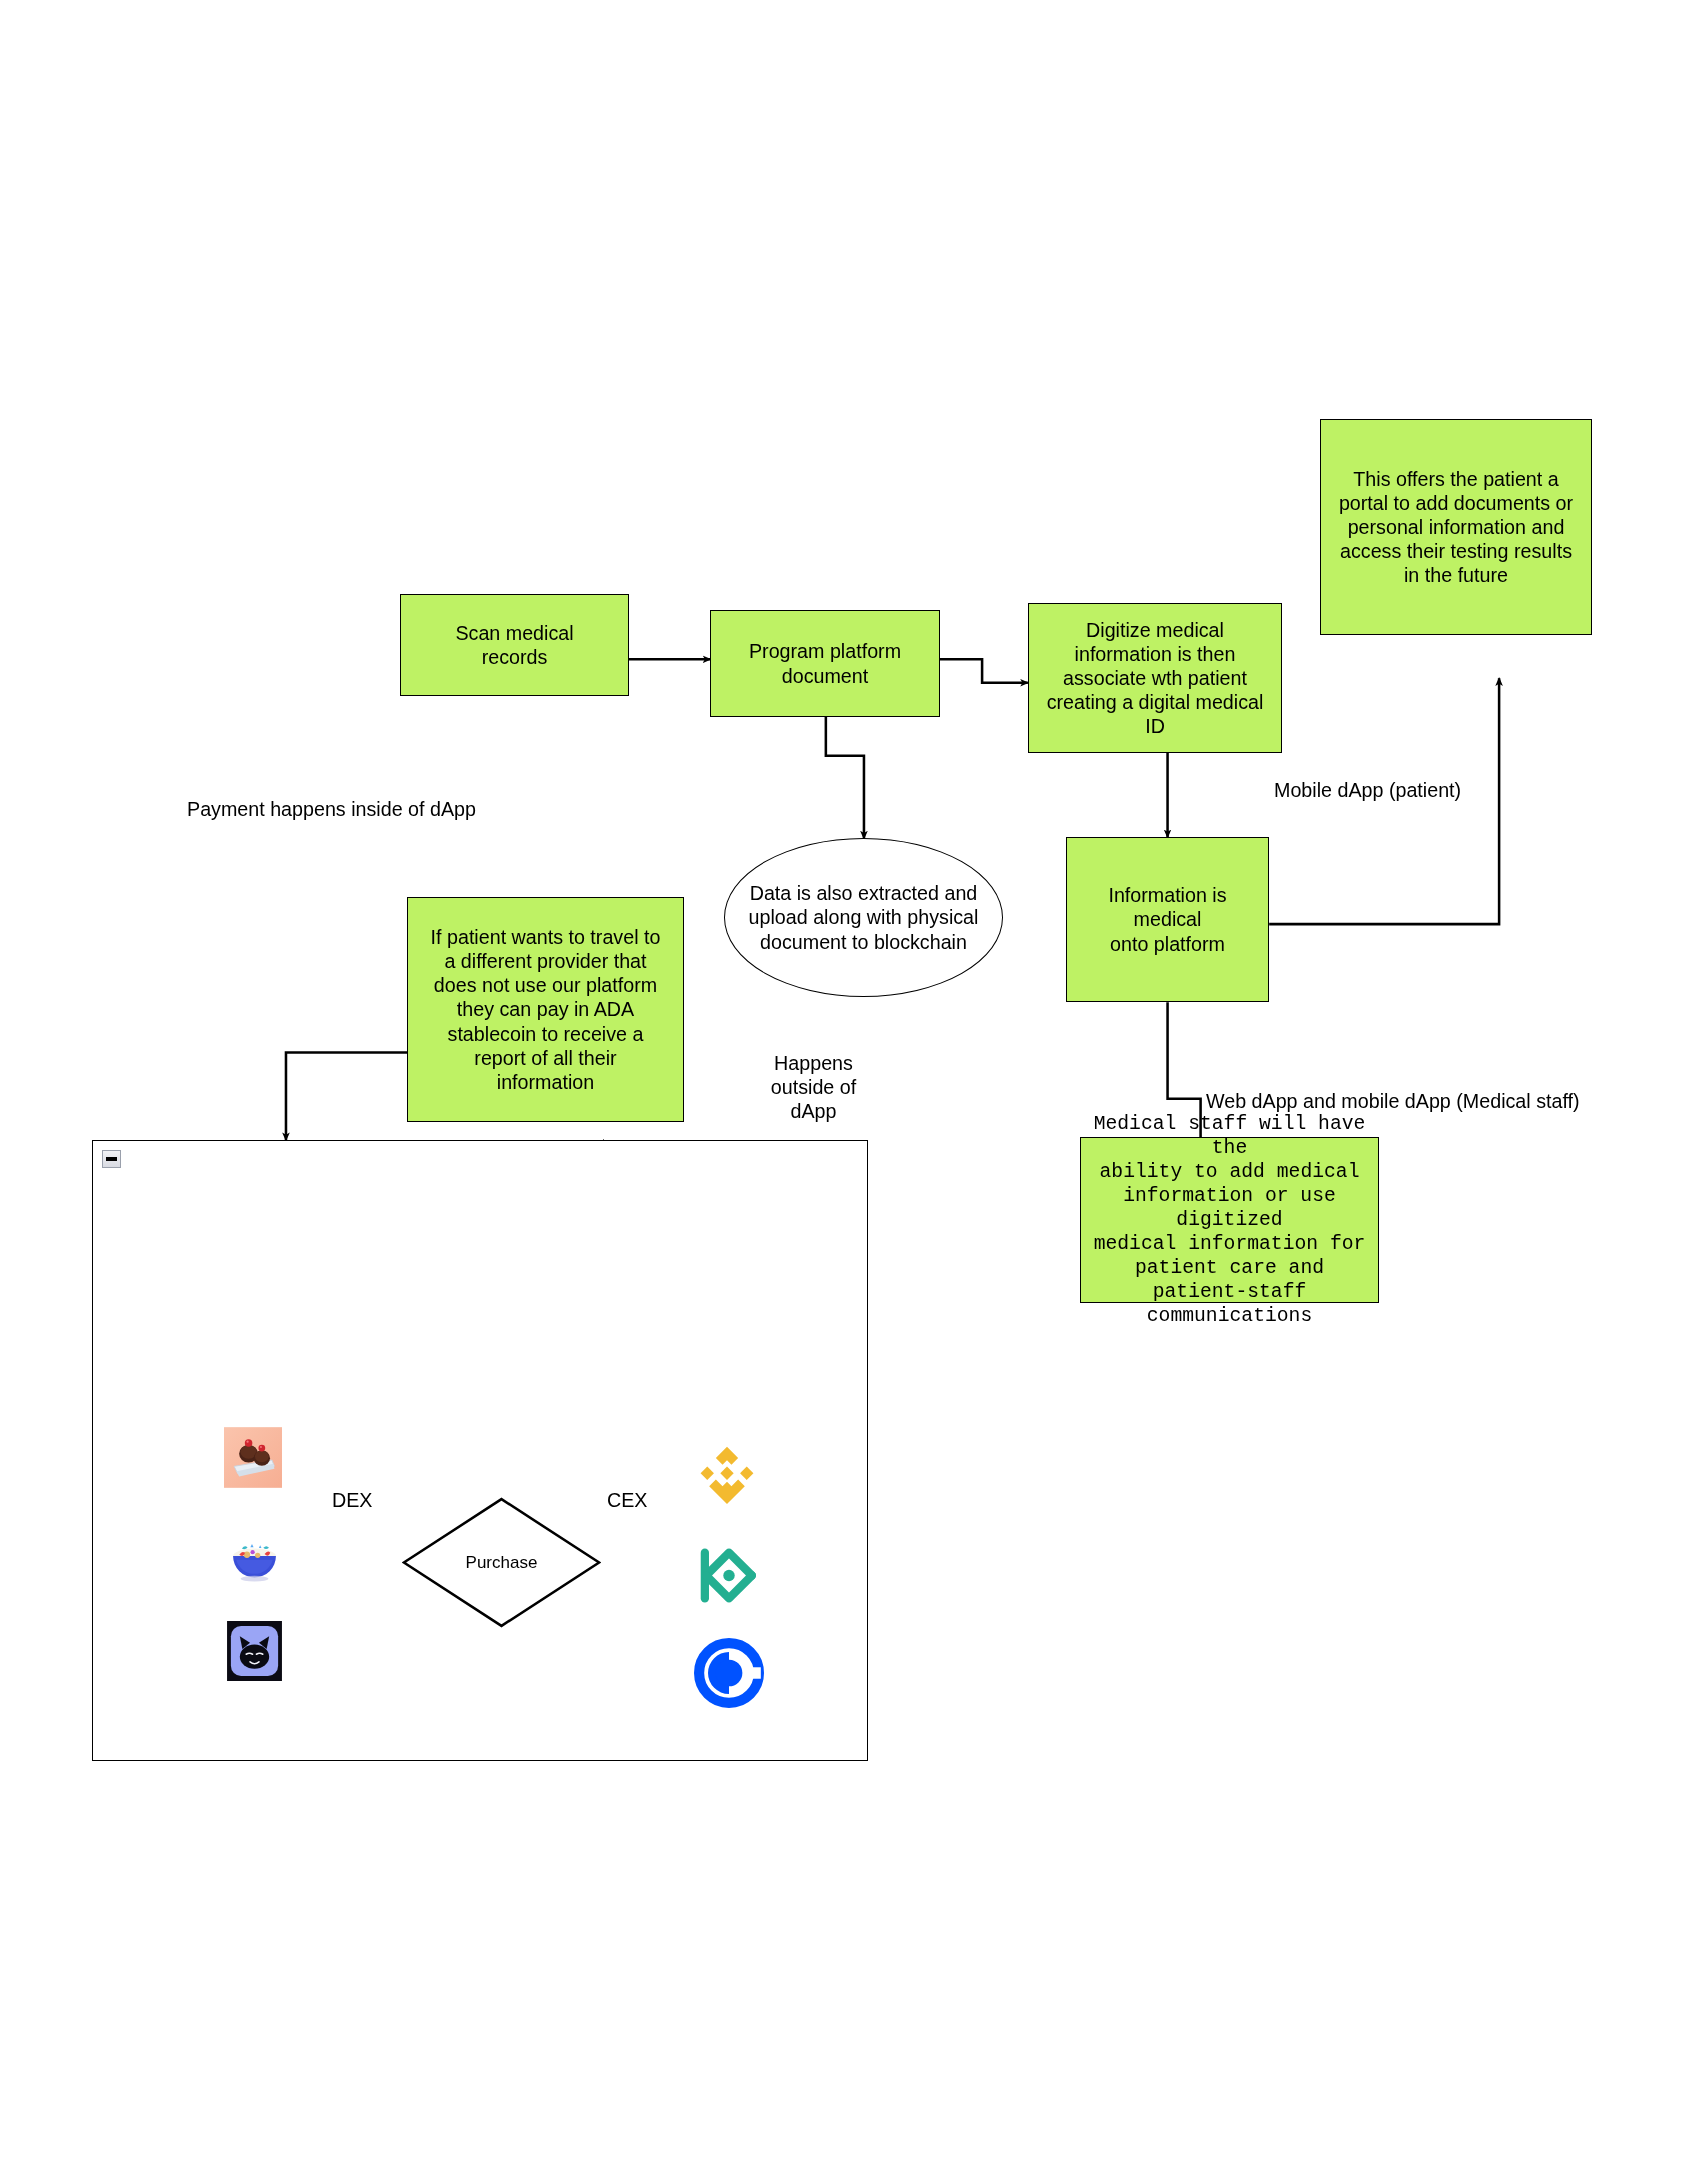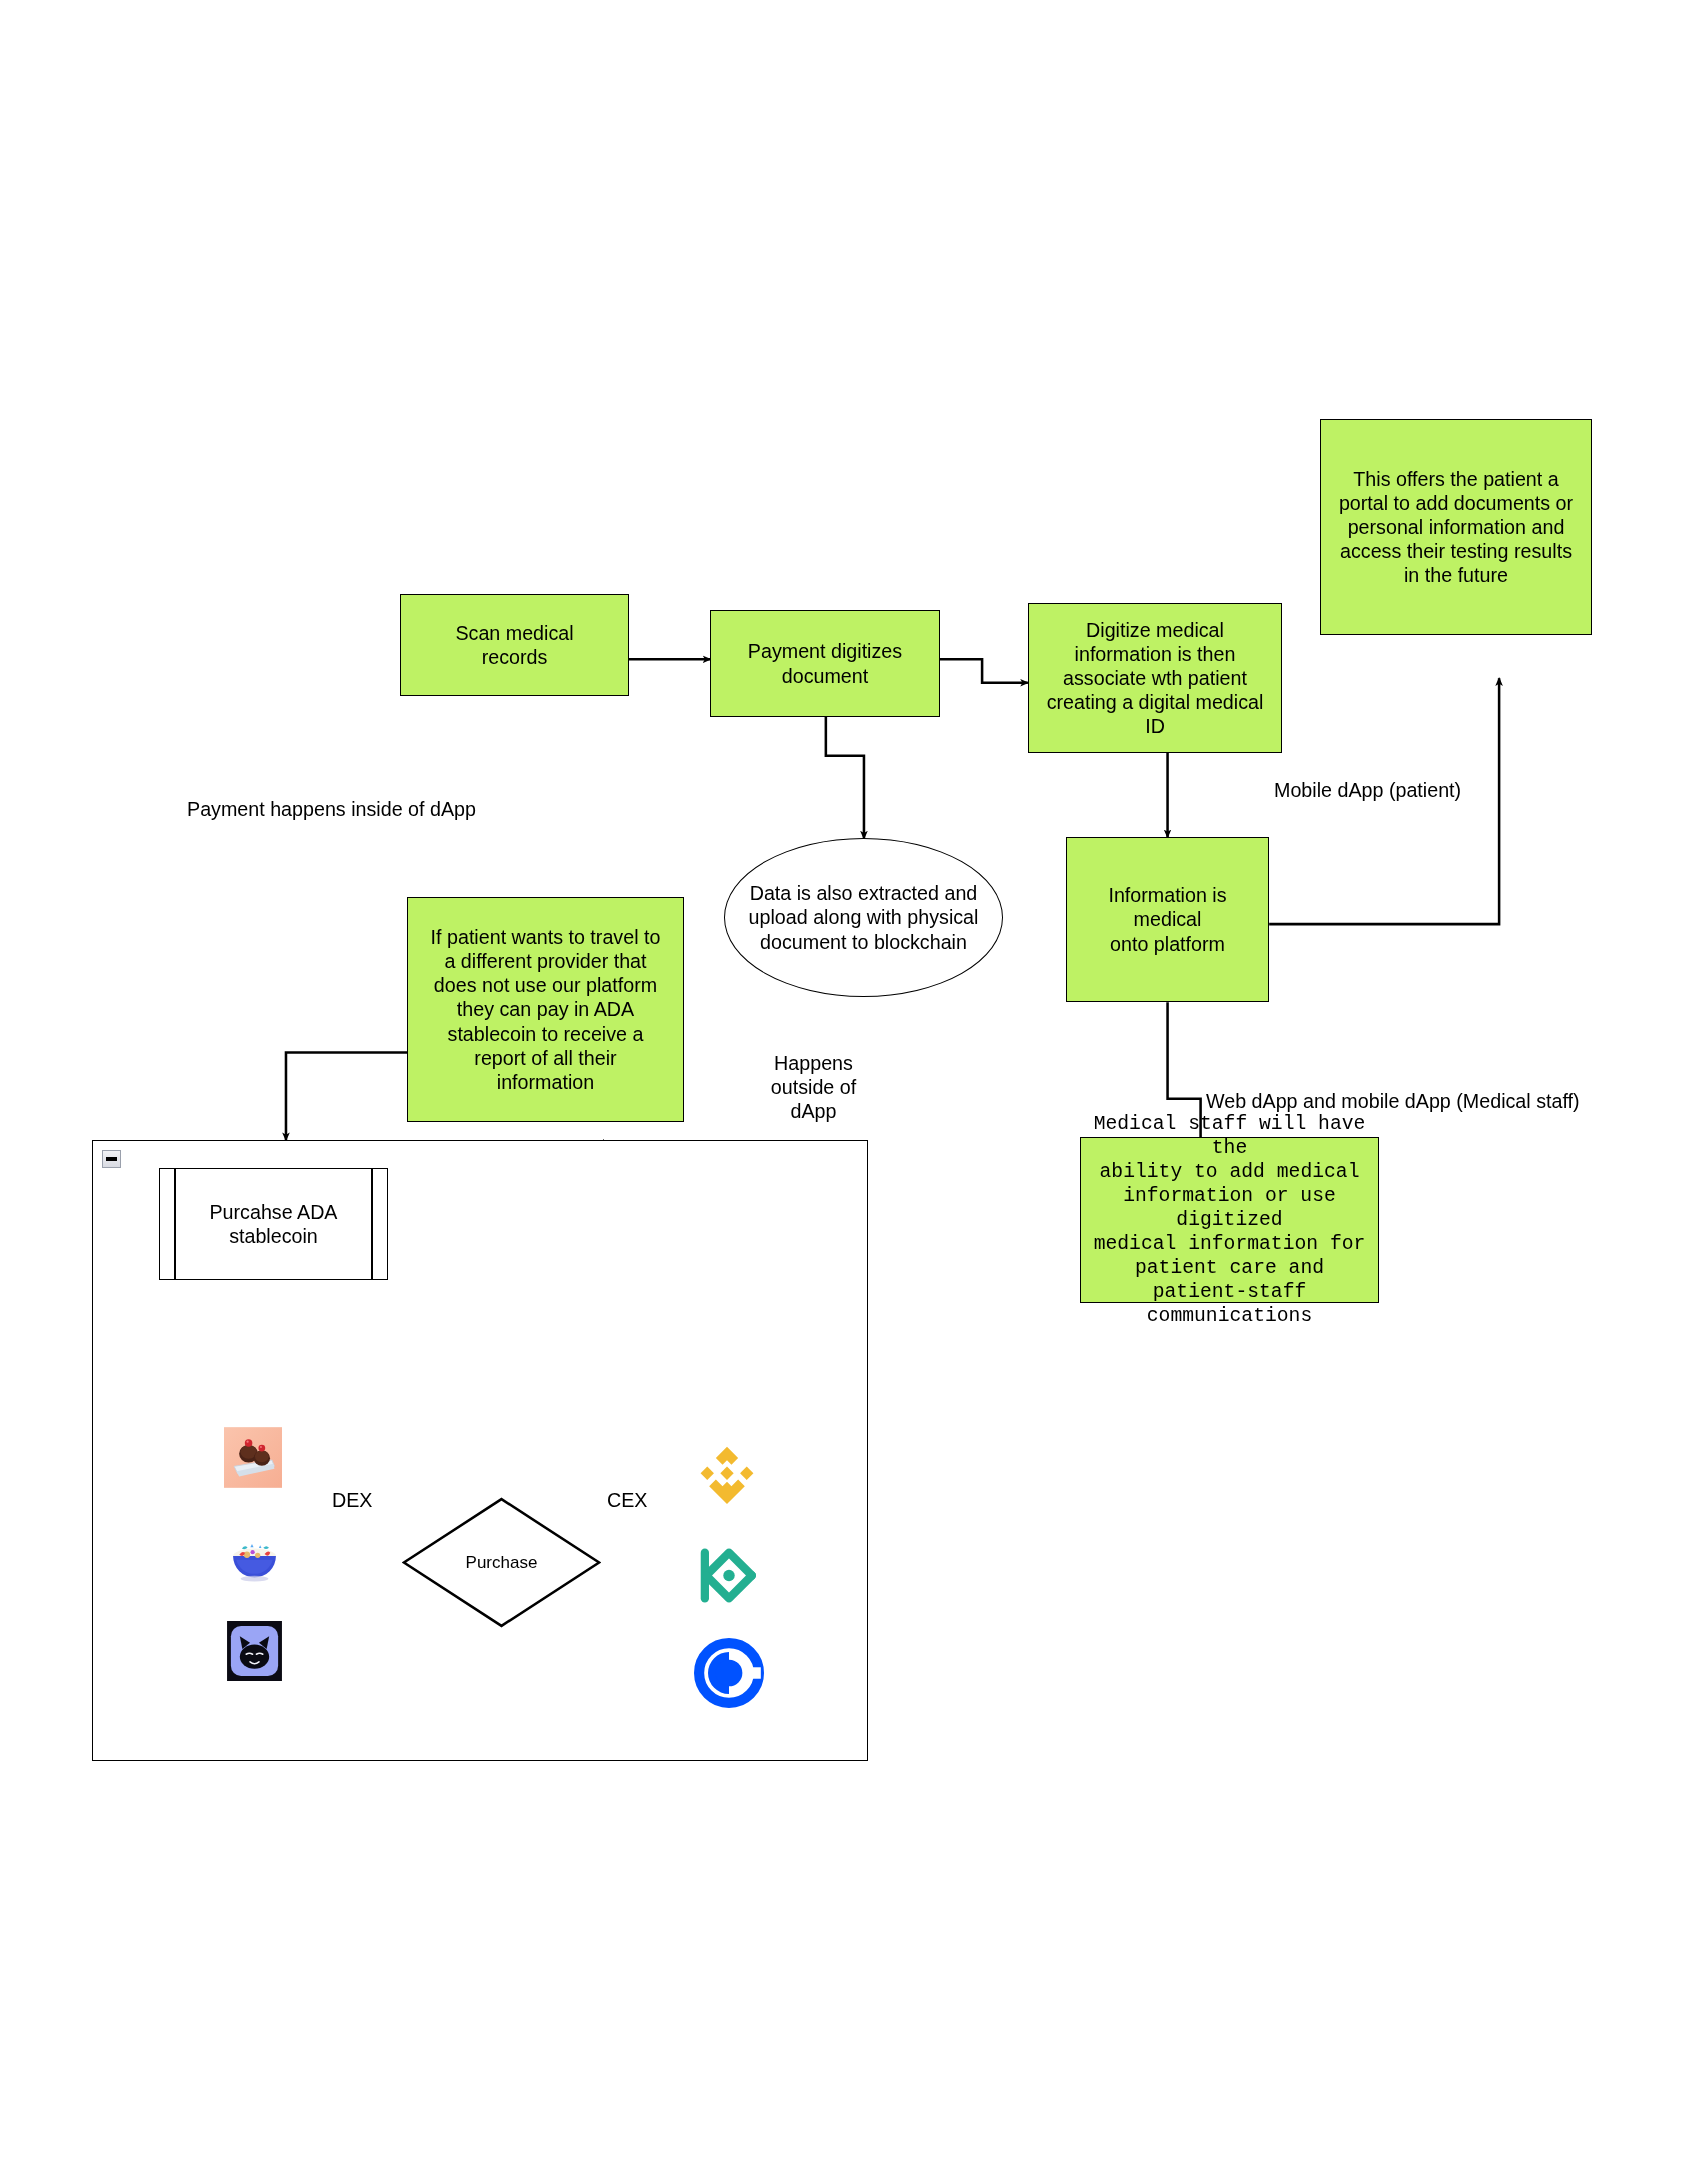--- a/index.html
+++ b/index.html
@@ -161,21 +161,21 @@
 
       <path d="M947,2458 L1020,2458 L1020,2498 L1060,2498" marker-end="url(#arrow)"></path>
 
       <path d="M947,2432 L1005,2432 L1005,2118 L950,2118 L950,1795" marker-end="url(#arrow)"></path>
     </g>
   </svg>
 
   <div class="node" style="left:400px; top:594px; width:229px; height:102px;">Scan medical
 records</div>
 
-  <div class="node" style="left:710px; top:610px; width:230px; height:107px;">Payment digitizes
+  <div class="node" style="left:710px; top:610px; width:230px; height:107px;">Program platform
 document</div>
 
   <div class="node" style="left:1028px; top:603px; width:254px; height:150px;">Digitize medical
 information is then
 associate wth patient
 creating a digital medical
 ID</div>
 
   <div class="node" style="left:1320px; top:419px; width:272px; height:216px;">This offers the patient a
 portal to add documents or
@@ -204,26 +204,20 @@
 stablecoin to receive a
 report of all their
 information</div>
 
   <div class="container-box" style="left:92px; top:1140px; width:776px; height:621px;"></div>
 
   <div class="collapse-btn" style="left:102px; top:1150px;">
     <i></i>
   </div>
 
-  <div class="subroutine" style="left:159px; top:1168px; width:229px; height:112px;">
-    <span class="bar-l"></span>
-    <span class="bar-r"></span>
-    <span class="sr-label">Purcahse ADA
-stablecoin</span>
-  </div>
 
   <div class="diamond-wrap" style="left:402px; top:1497px; width:199px; height:131px;">
     <svg width="199" height="131" viewBox="0 0 314 206" xmlns="http://www.w3.org/2000/svg">
       <polygon points="157,3 311,103 157,203 3,103" fill="#ffffff" stroke="#000000" stroke-width="4"></polygon>
     </svg>
     <div class="diamond-label">Purchase</div>
   </div>
 
   <div class="edge-label" style="left:332px; top:1489px;">DEX</div>
   <div class="edge-label" style="left:607px; top:1489px;">CEX</div>

